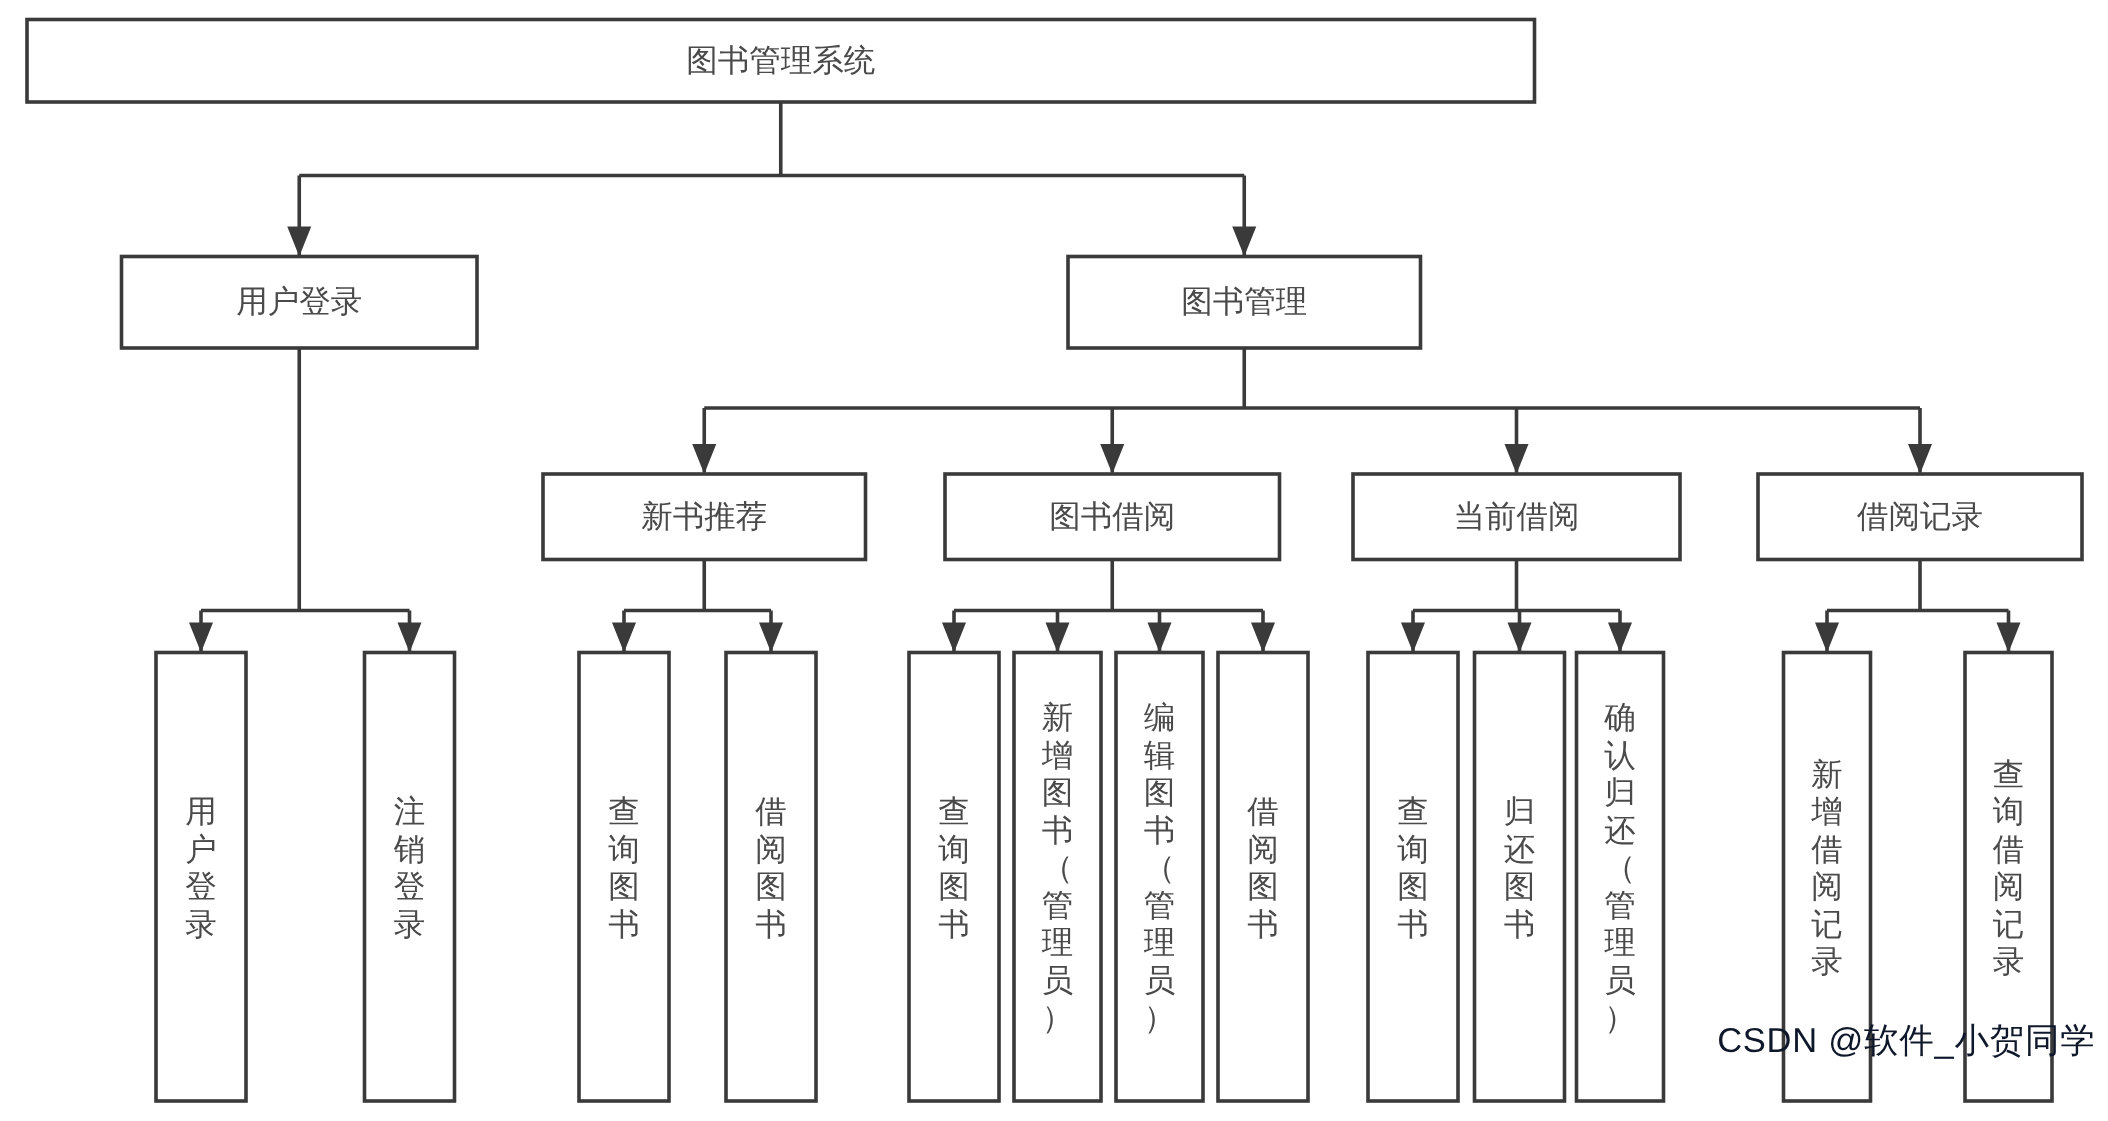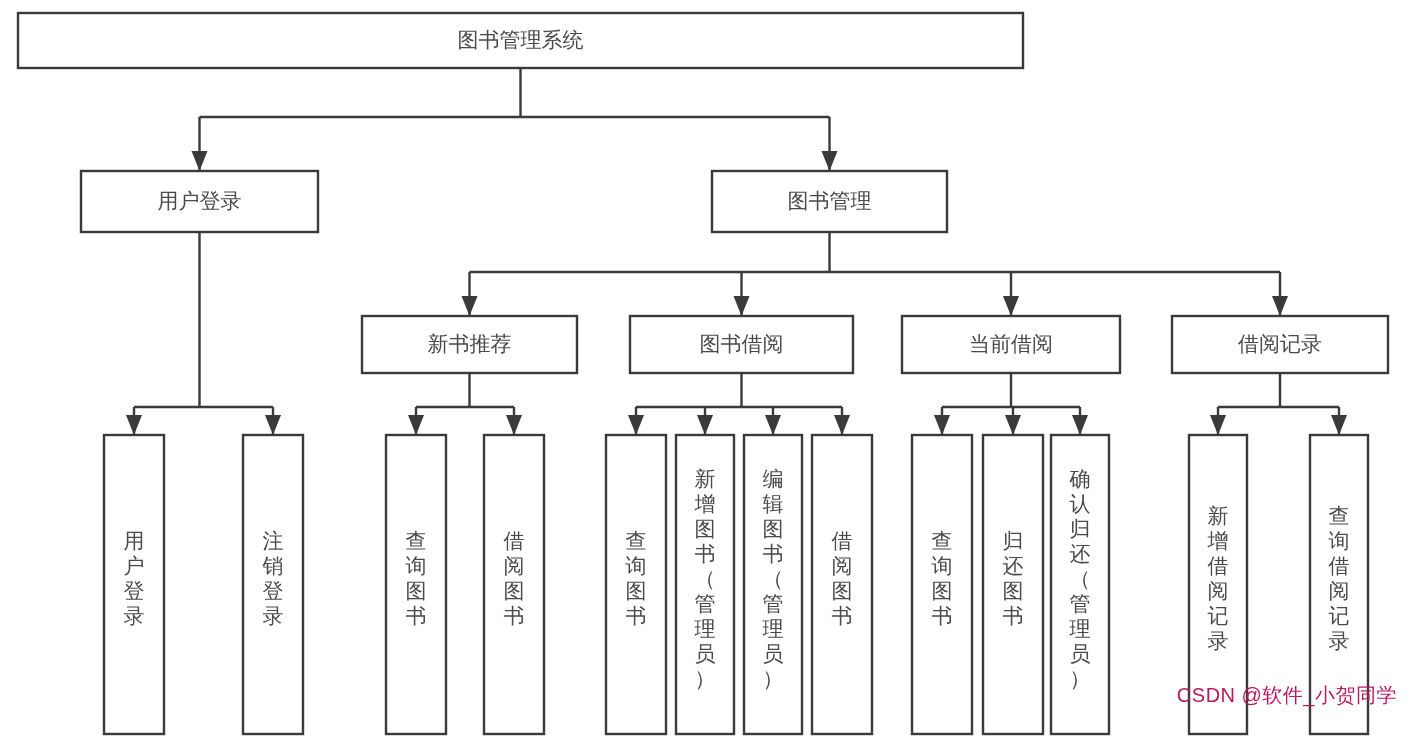--- a/index.html
+++ b/index.html
@@ -56,22 +56,22 @@
   }
   .arrow-head {
     fill: #3a3a3a;
     stroke: none;
   }
   .watermark {
     position: absolute;
     right: 8px;
     bottom: 4px;
     font-family: "Liberation Sans", "DejaVu Sans", sans-serif;
-    font-size: 20px;
-    color: #be185d;
+    font-size: 23px;
+    color: #0f172a;
     white-space: nowrap;
     letter-spacing: 0.5px;
     user-select: none;
   }
 </style>
 </head>
 <body>
 
 <div id="diagram-root">
   <svg id="flow-svg" viewBox="0 0 1405 747">

